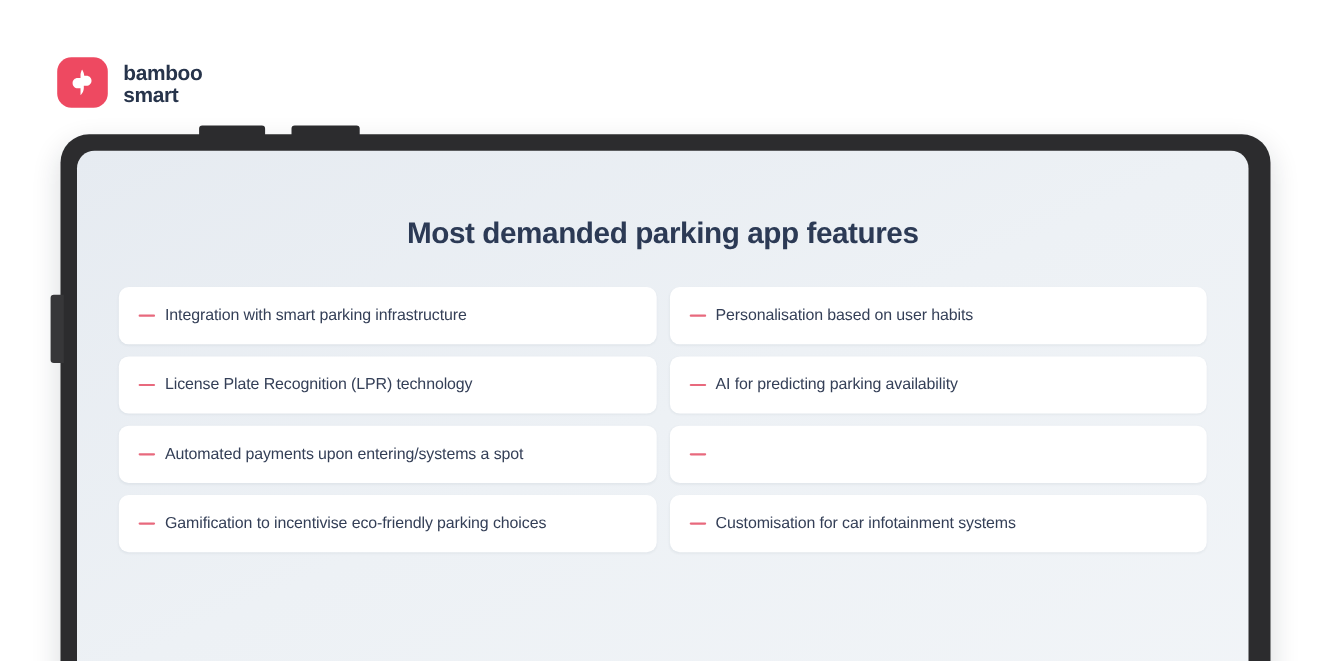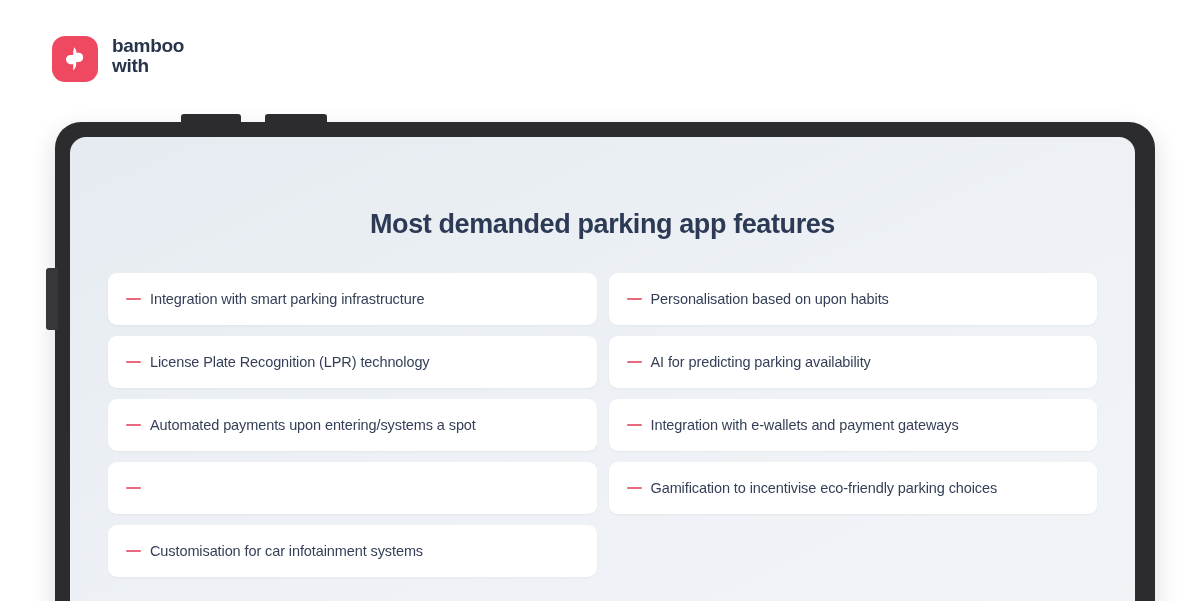--- a/index.html
+++ b/index.html
@@ -19,23 +19,23 @@
     position: relative;
     width: 1200px;
     height: 601px;
     background: #ffffff;
   }
 
   
   .brand {
     position: absolute;
     left: 52px;
-    top: 36px;
-    display: flex;
-    align-items: flex-start;
+    top: 52px;
+    display: flex;
+    align-items: flex-end;
     gap: 14px;
   }
   .brand-mark {
     width: 46px;
     height: 46px;
     border-radius: 13px;
     background: #EE4961;
     display: flex;
     align-items: center;
     justify-content: center;
@@ -100,21 +100,21 @@
   .content {
     position: absolute;
     left: 0;
     top: 0;
     right: 0;
     bottom: 0;
     padding: 0 38px;
   }
 
   .headline {
-    margin: 16px;
+    margin: 4px;
     padding-top: 56px;
     text-align: center;
     font-size: 27px;
     font-weight: bold;
     color: #2C3A55;
     letter-spacing: -0.4px;
   }
 
   .grid {
     margin-top: 33px;
@@ -154,21 +154,21 @@
 <div class="page">
 
   <div class="brand">
     <div class="brand-mark">
       <svg width="24" height="26" viewBox="0 0 24 26" aria-hidden="true">
         <path d="M11.6 1.2 C11.6 1.2 10.2 4.0 10.2 6.6 L10.2 9.0 L7.6 9.0 C5.0 9.0 3.0 11.0 3.0 13.6 C3.0 16.2 5.0 18.2 7.6 18.2 L10.2 18.2 L10.2 24.6 C10.2 24.6 13.2 21.8 13.2 18.0 L13.2 16.0 L15.6 16.0 C18.2 16.0 20.2 14.0 20.2 11.4 C20.2 8.8 18.2 6.8 15.6 6.8 L13.6 6.8 C13.6 4.4 11.6 1.2 11.6 1.2 Z" fill="#FFFFFF"></path>
       </svg>
     </div>
     <div class="brand-words">
       <span>bamboo</span>
-      <span>with</span>
+      <span>smart</span>
     </div>
   </div>
 
   <div class="device">
     <div class="nub nub-a"></div>
     <div class="nub nub-b"></div>
     <div class="side-btn"></div>
 
     <div class="screen">
       <div class="content">
@@ -176,41 +176,37 @@
         <h1 class="headline">Most demanded parking app features</h1>
 
         <div class="grid">
 
           <div class="feature-card">
             <span class="dash"></span>
             <span class="feature-label">Integration with smart parking infrastructure</span>
           </div>
           <div class="feature-card">
             <span class="dash"></span>
-            <span class="feature-label">Personalisation based on upon habits</span>
+            <span class="feature-label">Personalisation based on user habits</span>
           </div>
 
           <div class="feature-card">
             <span class="dash"></span>
             <span class="feature-label">License Plate Recognition (LPR) technology</span>
           </div>
           <div class="feature-card">
             <span class="dash"></span>
             <span class="feature-label">AI for predicting parking availability</span>
           </div>
 
           <div class="feature-card">
             <span class="dash"></span>
             <span class="feature-label">Automated payments upon entering/systems a spot</span>
           </div>
 
-          <div class="feature-card">
-            <span class="dash"></span>
-            <span class="feature-label">Integration with e-wallets and payment gateways</span>
-          </div>
           <div class="feature-card">
             <span class="dash"></span>
           </div>
 
           <div class="feature-card">
             <span class="dash"></span>
             <span class="feature-label">Gamification to incentivise eco-friendly parking choices</span>
           </div>
           <div class="feature-card">
             <span class="dash"></span>

